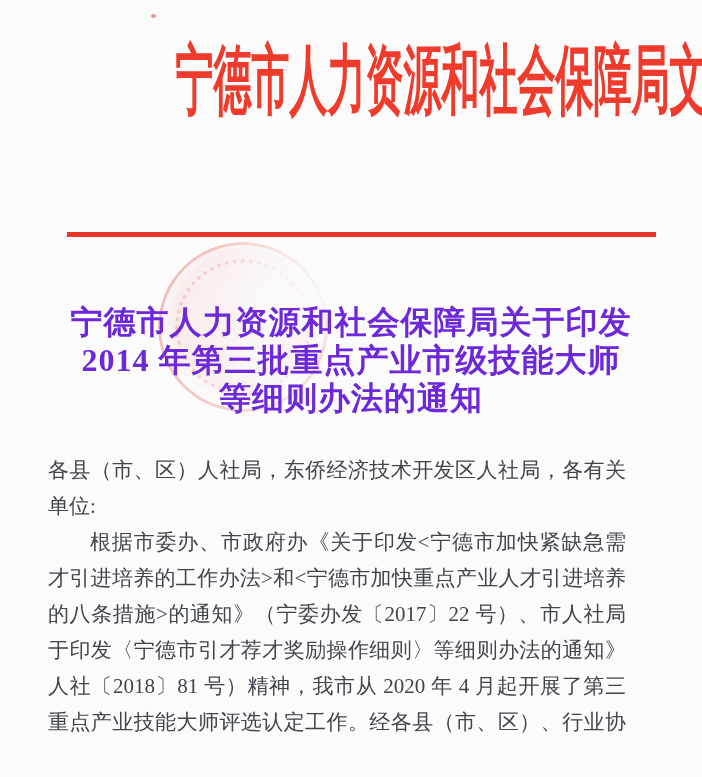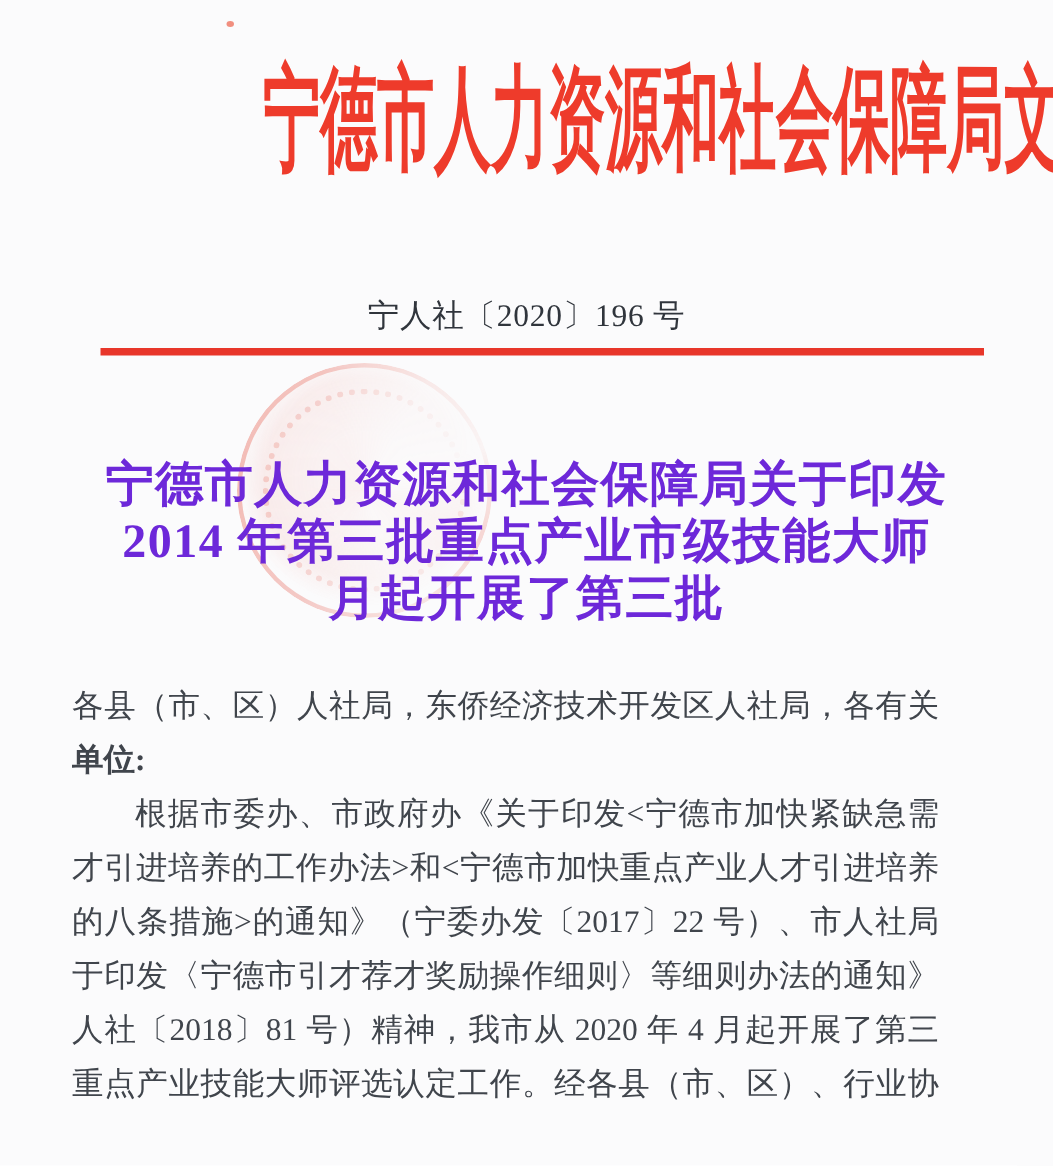--- a/index.html
+++ b/index.html
@@ -68,50 +68,49 @@
     font-size:21px; color:#40454c;
   }
   .body-line {
     height:36px; line-height:36px;
     overflow:hidden;
     text-align:justify;
     text-align-last:justify;
     text-justify:inter-character;
   }
   .body-line.no-just {
-    text-align:left; text-align-last:left;font-weight:bold;
+    text-align:left; text-align-last:left;
   }
   .body-line.indent { text-indent:42px; }
   .speck {
     position:absolute; left:151px; top:14px;
     width:5px; height:4px; border-radius:50%;
     background:rgba(235,85,60,0.65);
   }
 </style>
 </head>
 <body>
 
 <div class="page">
 
   <div class="speck"></div>
 
   <div class="agency">宁德市人力资源和社会保障局文件</div>
 
-  <div class="docnum">宁人社〔2020〕196 号</div>
 
   <div class="redline"></div>
 
   <div class="seal">
     <div class="seal-ring"></div>
   </div>
 
   <div class="title">
     <div>宁德市人力资源和社会保障局关于印发</div>
     <div>2014 年第三批重点产业市级技能大师</div>
-    <div>月起开展了第三批</div>
+    <div>等细则办法的通知</div>
   </div>
 
   <div class="body-block">
     <div class="body-line">各县（市、区）人社局，东侨经济技术开发区人社局，各有关</div>
     <div class="body-line no-just">单位:</div>
     <div class="body-line indent">根据市委办、市政府办《关于印发&lt;宁德市加快紧缺急需人</div>
     <div class="body-line">才引进培养的工作办法&gt;和&lt;宁德市加快重点产业人才引进培养</div>
     <div class="body-line">的八条措施&gt;的通知》（宁委办发〔2017〕22 号）、市人社局《关</div>
     <div class="body-line">于印发〈宁德市引才荐才奖励操作细则〉等细则办法的通知》（宁</div>
     <div class="body-line">人社〔2018〕81 号）精神，我市从 2020 年 4 月起开展了第三批</div>

